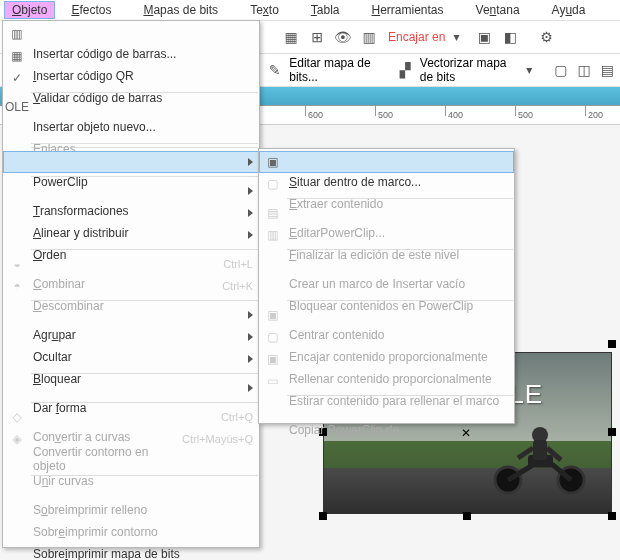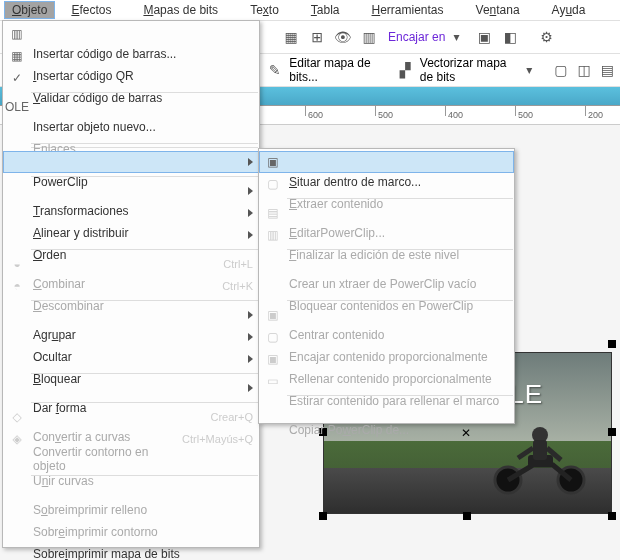--- a/index.html
+++ b/index.html
@@ -21,21 +21,21 @@
     align-items: center;
     border-bottom: 1px solid #e0e0e0;
   }
   .menubar span {
     padding: 2px 16px;
     color: #333;
     cursor: default;
   }
   .menubar span u { text-decoration: underline; }
   .menubar span.active {
-    background: #a3a3a3;
+    background: #f0abfc;
     border: 1px solid #7eb4ea;
     padding: 1px 7px;
   }
   .toolbar {
     display: flex;
     align-items: center;
     background: #fff;
     height: 32px;
     padding: 0 4px;
     gap: 4px;
@@ -200,21 +200,21 @@
   <span><u>H</u>erramientas</span>
   <span>Ve<u>n</u>tana</span>
   <span>Ay<u>u</u>da</span>
 </div>
 
 <div class="toolbar" style="padding-left:280px">
   <span class="tbtn">▦</span>
   <span class="tbtn">⊞</span>
   <span class="tbtn">👁</span>
   <span class="tbtn">▥</span>
-  <span style="padding:0 4px; color:#6d28d9">Encajar en</span>
+  <span style="padding:0 4px; color:#ef4444">Encajar en</span>
   <span style="color:#555">▾</span>
   <span style="width:6px"></span>
   <span class="tbtn">▣</span>
   <span class="tbtn">◧</span>
   <span style="width:6px"></span>
   <span class="tbtn">⚙</span>
 </div>
 
 <div class="toolbar2" style="padding-left:266px">
   <span class="tbtn">✎</span>
@@ -324,21 +324,21 @@
   <div class="sep"></div>
   <div class="item">
     <span class="ico"></span>
     <span class="lbl">Dar <u>f</u>orma</span>
     <span class="arrow"></span>
   </div>
   <div class="sep"></div>
   <div class="item disabled">
     <span class="ico">◇</span>
     <span class="lbl">Con<u>v</u>ertir a curvas</span>
-    <span class="shortcut">Crear+Q</span>
+    <span class="shortcut">Ctrl+Q</span>
   </div>
   <div class="item disabled">
     <span class="ico">◈</span>
     <span class="lbl">Convertir contorno en ob<u>j</u>eto</span>
     <span class="shortcut">Ctrl+Mayús+Q</span>
   </div>
   <div class="item disabled">
     <span class="ico"></span>
     <span class="lbl">U<u>n</u>ir curvas</span>
   </div>
@@ -372,21 +372,21 @@
     <span class="ico">▤</span>
     <span class="lbl"><u>E</u>ditarPowerClip...</span>
   </div>
   <div class="item disabled">
     <span class="ico">▥</span>
     <span class="lbl"><u>F</u>inalizar la edición de este nivel</span>
   </div>
   <div class="sep"></div>
   <div class="item disabled">
     <span class="ico"></span>
-    <span class="lbl">Crear un xtraer de PowerClip vacío</span>
+    <span class="lbl">Crear un marco de Insertar vacío</span>
   </div>
   <div class="item disabled">
     <span class="ico"></span>
     <span class="lbl">Bloquear contenidos en PowerClip</span>
   </div>
   <div class="sep"></div>
   <div class="item disabled">
     <span class="ico">▣</span>
     <span class="lbl">Centrar contenido</span>
   </div>

